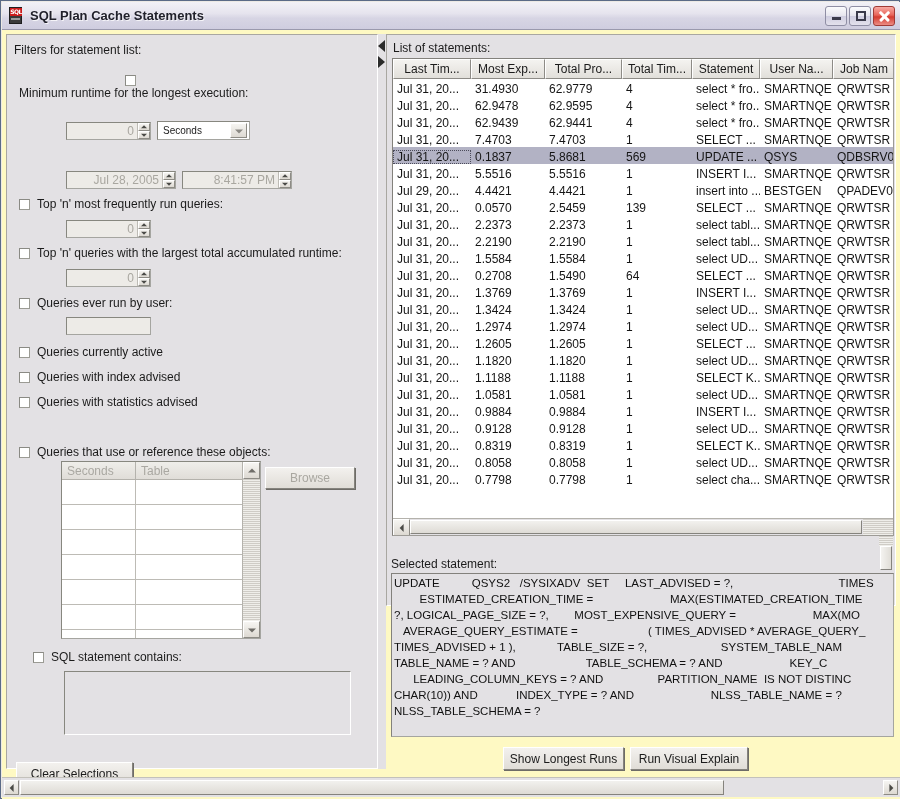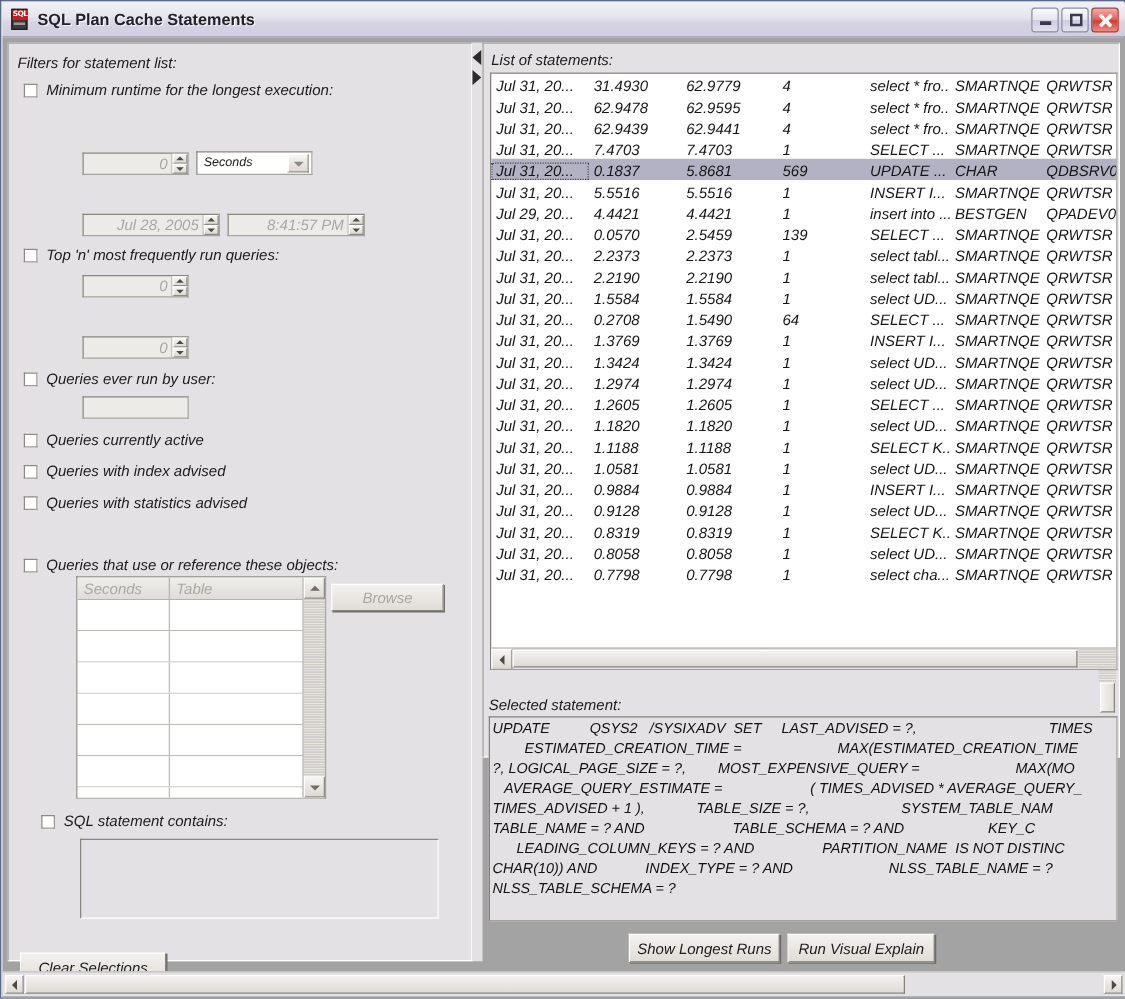--- a/index.html
+++ b/index.html
@@ -57,21 +57,21 @@
     background:linear-gradient(180deg,#f7a9a2 0%,#e8645a 45%,#d43b30 55%,#ec8d84 100%);
   }
   .wbtn .min-g{position:absolute;left:6px;bottom:5px;width:9px;height:3px;background:#3a3a4a;}
   .wbtn .max-g{position:absolute;left:6px;top:4px;width:10px;height:10px;border:2px solid #3a3a4a;box-sizing:border-box;}
   .wbtn .x1,.wbtn .x2{position:absolute;left:4px;top:8px;width:13px;height:2.5px;background:#fff;border-radius:1px;}
   .wbtn .x1{transform:rotate(45deg);} .wbtn .x2{transform:rotate(-45deg);}
 
   
   .content{
     position:absolute;left:1px;top:29px;width:898px;height:769px;
-    background:#a3a3a3;box-sizing:border-box;font-style:italic;
+    background:#fef9c3;box-sizing:border-box;
   }
   .panel-left{
     position:absolute;left:4px;top:4px;width:372px;height:735px;
     background:#e3e1e4;
     border:1px solid #a9a7a1;border-right-color:#ffffff;border-bottom-color:#ffffff;
     box-sizing:border-box;
   }
   .panel-right{
     position:absolute;left:384px;top:4px;width:510px;height:572px;
     background:#e3e1e4;
@@ -291,21 +291,21 @@
         </div>
     </div>
   </div>
 
   <div class="content">
 
     <div class="panel-left">
 
       <div class="section-label" style="left:7px;top:8px;">Filters for statement list:</div>
 
-      <div class="cb-row" style="left:12px;top:30px;">
+      <div class="cb-row" style="left:12px;top:40px;flex-direction:column;">
         <span class="cb"></span>
         <span class="cb-lbl">Minimum runtime for the longest execution:</span>
       </div>
       <div class="field disabled" style="left:59px;top:87px;width:85px;height:18px;">
         <span class="val">0</span>
         <span class="spin">
           <span class="half up">
               <span class="tri"></span>
             </span>
           <span class="half dn">
@@ -352,20 +352,24 @@
         <span class="spin">
           <span class="half up">
               <span class="tri"></span>
             </span>
           <span class="half dn">
               <span class="tri"></span>
             </span>
         </span>
       </div>
 
+      <div class="cb-row" style="left:12px;top:211px;">
+        <span class="cb"></span>
+        <span class="cb-lbl">Top 'n' queries with the largest total accumulated runtime:</span>
+      </div>
       <div class="field disabled" style="left:59px;top:234px;width:85px;height:18px;">
         <span class="val">0</span>
         <span class="spin">
           <span class="half up">
               <span class="tri"></span>
             </span>
           <span class="half dn">
               <span class="tri"></span>
             </span>
         </span>
@@ -456,20 +460,29 @@
     <div class="splitter">
       <div class="sp-arrow sp-up"></div>
       <div class="sp-arrow sp-dn"></div>
     </div>
 
     <div class="panel-right">
 
       <div class="section-label" style="left:6px;top:6px;">List of statements:</div>
 
       <div class="stbl" style="left:5px;top:23px;width:502px;height:478px;">
+        <div class="sthead" id="sthead">
+            <div class="h" style="width: 78px;">Last Tim...</div>
+            <div class="h" style="width: 74px;">Most Exp...</div>
+            <div class="h" style="width: 77px;">Total Pro...</div>
+            <div class="h" style="width: 70px;">Total Tim...</div>
+            <div class="h" style="width: 68px;">Statement</div>
+            <div class="h" style="width: 73px;">User Na...</div>
+            <div class="h" style="width: 62px;">Job Nam</div>
+          </div>
         <div id="strows">
             <div class="strow">
               <div class="c" style="width: 78px;">Jul 31, 20...</div>
               <div class="c" style="width: 74px;">31.4930</div>
               <div class="c" style="width: 77px;">62.9779</div>
               <div class="c" style="width: 70px;">4</div>
               <div class="c" style="width: 68px;">select * fro...</div>
               <div class="c" style="width: 73px;">SMARTNQE</div>
               <div class="c" style="width: 62px;">QRWTSR</div>
             </div>
@@ -499,21 +512,21 @@
               <div class="c" style="width: 68px;">SELECT ...</div>
               <div class="c" style="width: 73px;">SMARTNQE</div>
               <div class="c" style="width: 62px;">QRWTSR</div>
             </div>
             <div class="strow sel">
               <div class="c" style="width: 78px;">Jul 31, 20...</div>
               <div class="c" style="width: 74px;">0.1837</div>
               <div class="c" style="width: 77px;">5.8681</div>
               <div class="c" style="width: 70px;">569</div>
               <div class="c" style="width: 68px;">UPDATE   ...</div>
-              <div class="c" style="width: 73px;">CHAR</div>
+              <div class="c" style="width: 73px;">QSYS</div>
               <div class="c" style="width: 62px;">QDBSRV0</div>
             </div>
             <div class="strow">
               <div class="c" style="width: 78px;">Jul 31, 20...</div>
               <div class="c" style="width: 74px;">5.5516</div>
               <div class="c" style="width: 77px;">5.5516</div>
               <div class="c" style="width: 70px;">1</div>
               <div class="c" style="width: 68px;">INSERT I...</div>
               <div class="c" style="width: 73px;">SMARTNQE</div>
               <div class="c" style="width: 62px;">QRWTSR</div>

